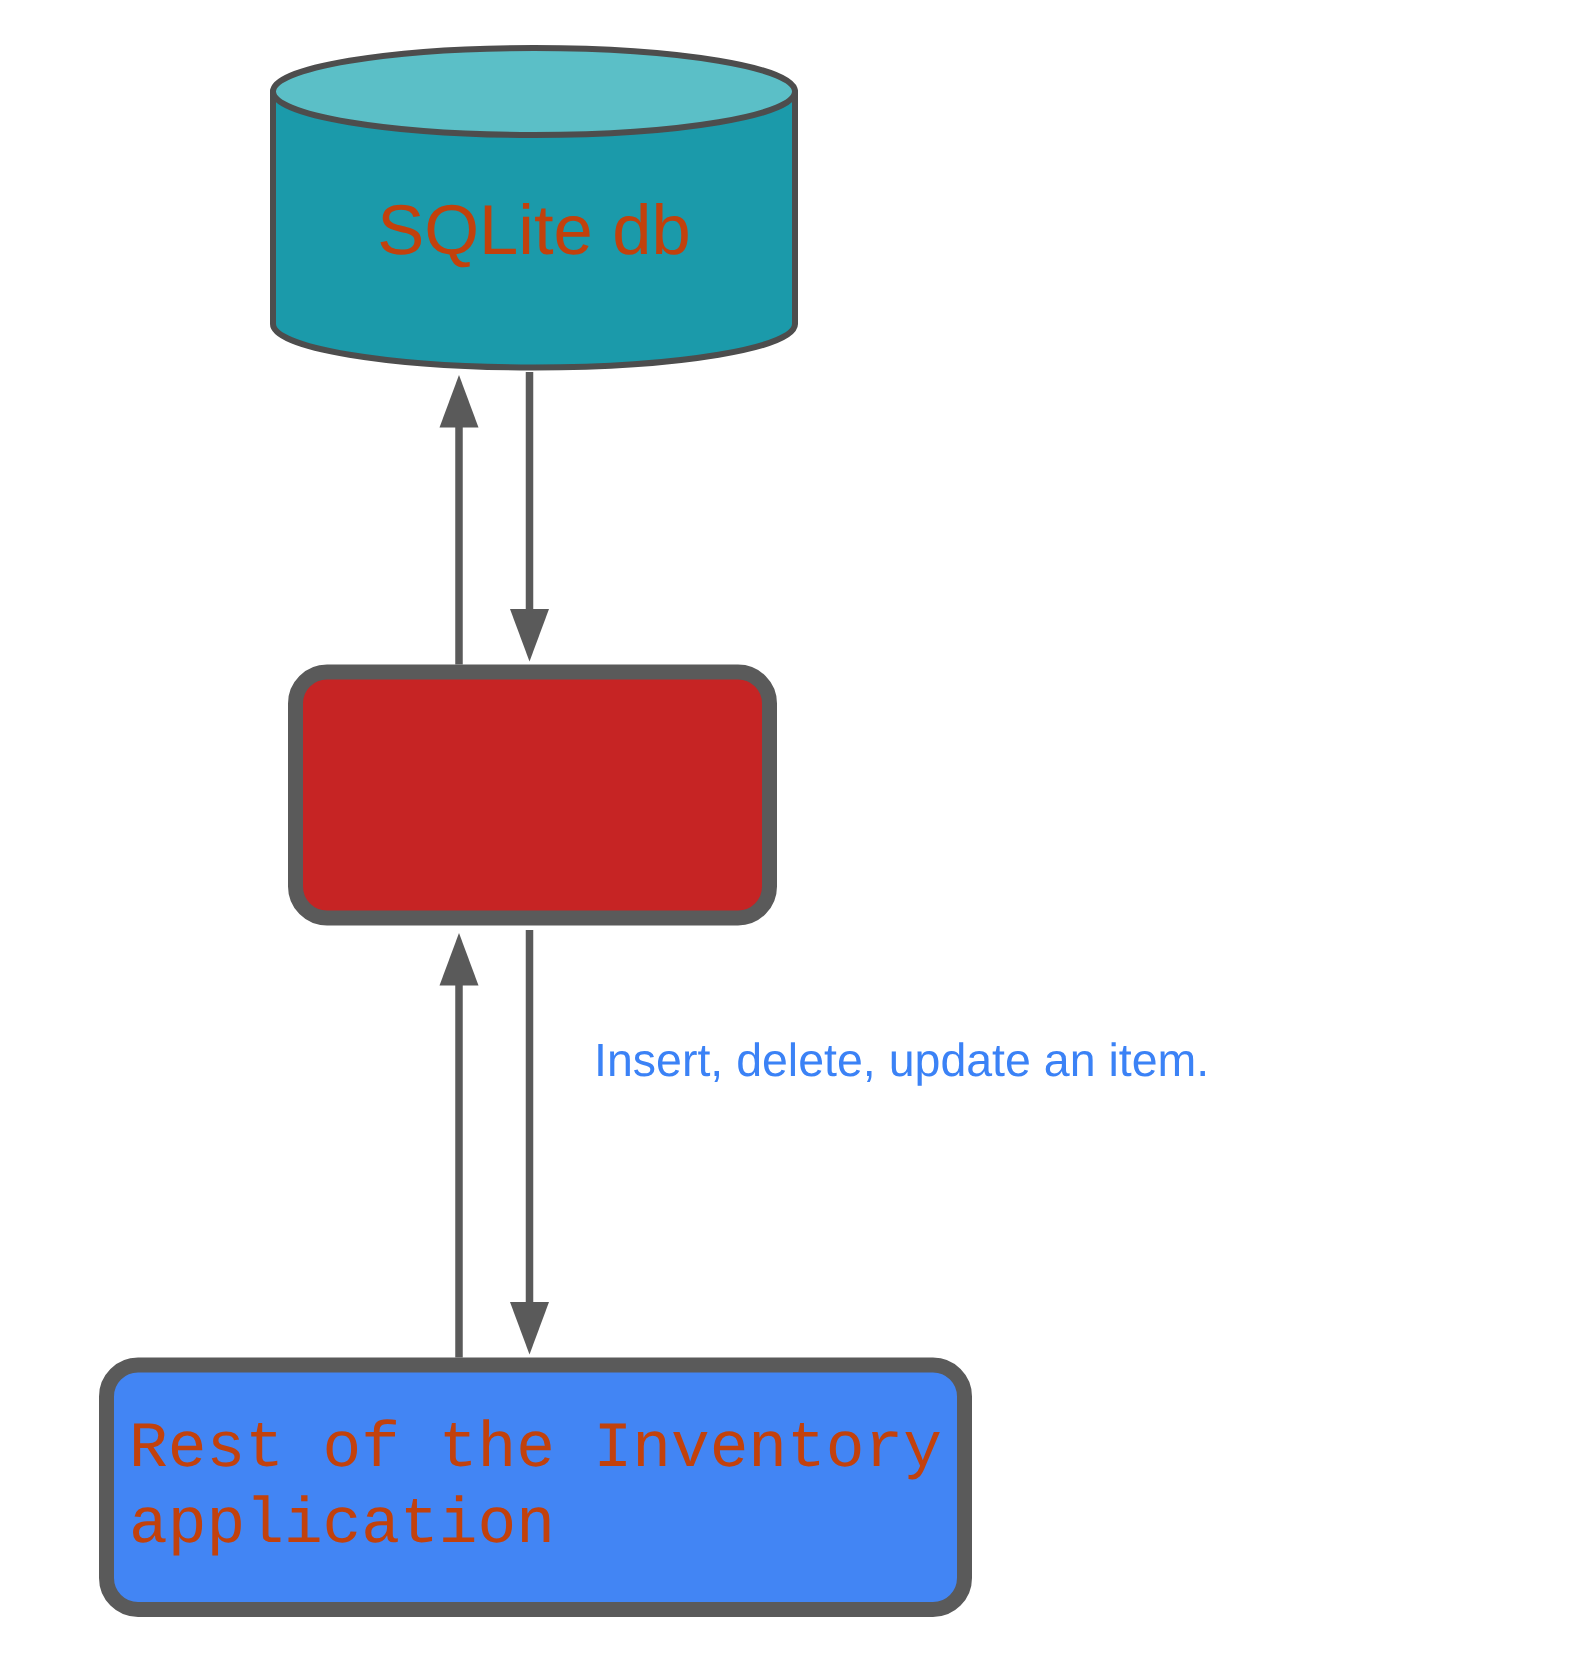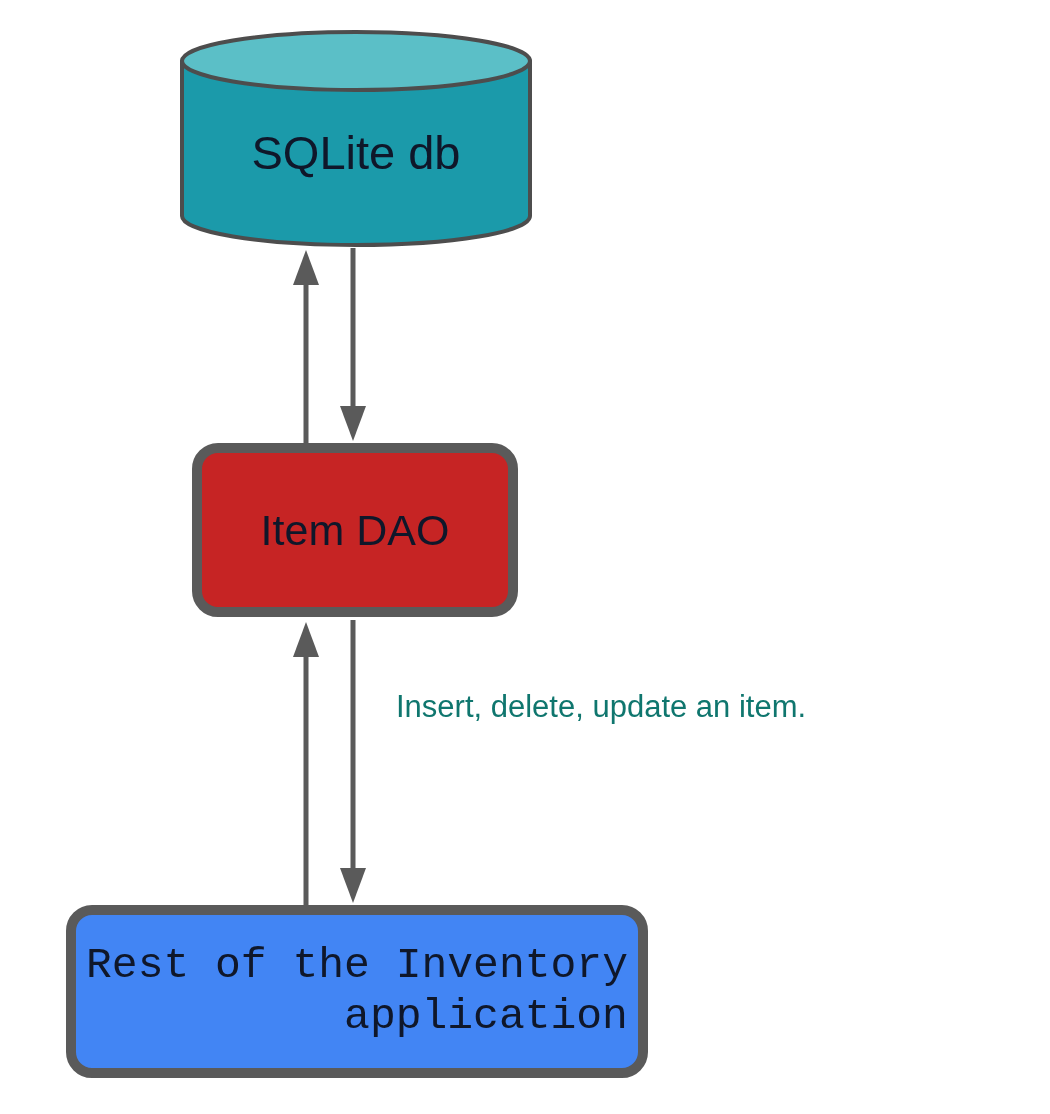--- a/index.html
+++ b/index.html
@@ -26,22 +26,22 @@
     width: 1050px;
     height: 1114px;
   }
 
   
   .node-label {
     position: absolute;
     display: flex;
     align-items: center;
     justify-content: center;
-    text-align: right;
-    color: #0f172a;
+    text-align: left;
+    color: #c2410c;
     line-height: 1.18;
     pointer-events: none;
     white-space: pre-line;
   }
   #db-label {
     left: 182px;
     top: 60px;
     width: 348px;
     height: 185px;
     font-size: 47px;
@@ -64,21 +64,21 @@
 
   
   #annotations {
     position: absolute;
     left: 396px;
     top: 691px;
     width: 640px;
   }
   .annotation-line {
     font-size: 31px;
-    color: #0f766e;
+    color: #3b82f6;
     line-height: 1.0;
     white-space: nowrap;
   }
   .annotation-line.first { margin-bottom: 39px; }
 </style>
 </head>
 <body>
 
 <div id="diagram-canvas">
 
@@ -122,21 +122,20 @@
 
     <g>
       <line x1="353" y1="620" x2="353" y2="870" stroke="#5A5A5A" stroke-width="5"></line>
       <path d="M 353 903 L 340 868 L 366 868 Z" fill="#5A5A5A"></path>
     </g>
 
   </svg>
 
   <div class="node-label" id="db-label">SQLite db</div>
 
-  <div class="node-label" id="dao-label">Item DAO</div>
 
   <div class="node-label" id="app-label">Rest of the Inventory
 application</div>
 
   <div id="annotations">
     <div class="annotation-line first">Insert, delete, update an item.</div>
   </div>
 
 </div>
 

